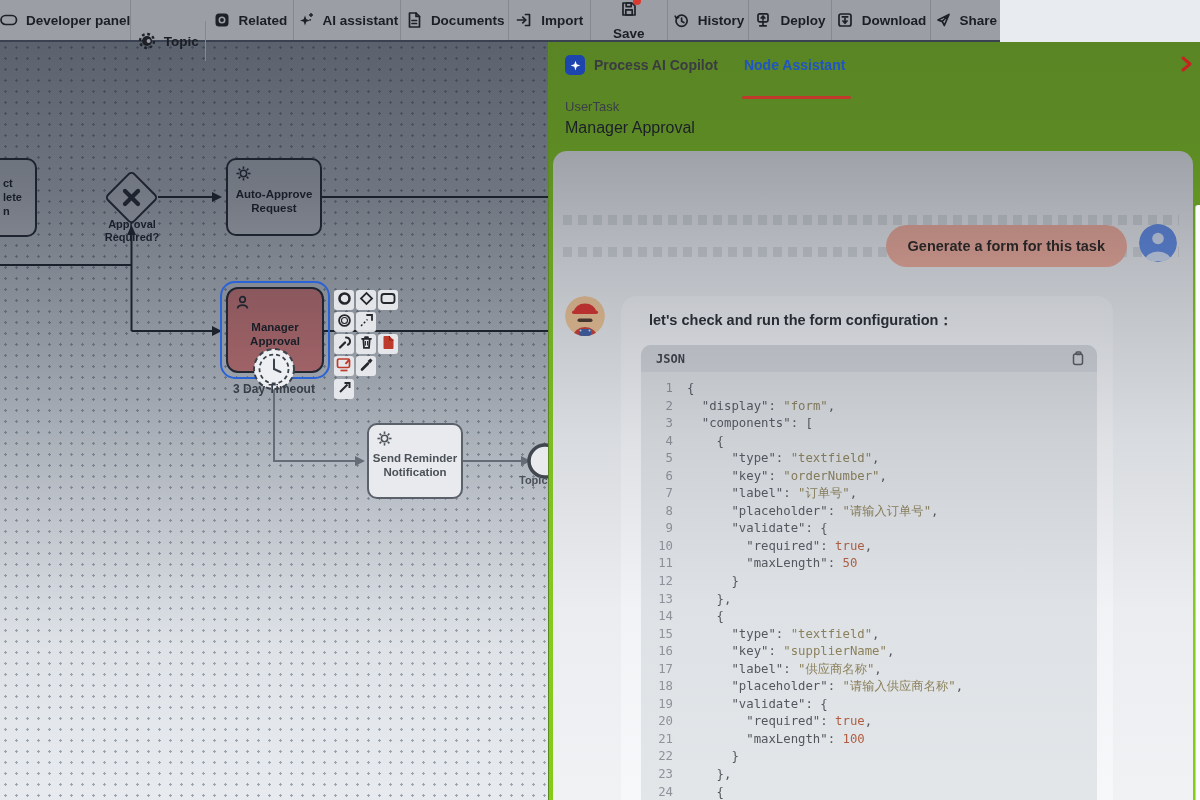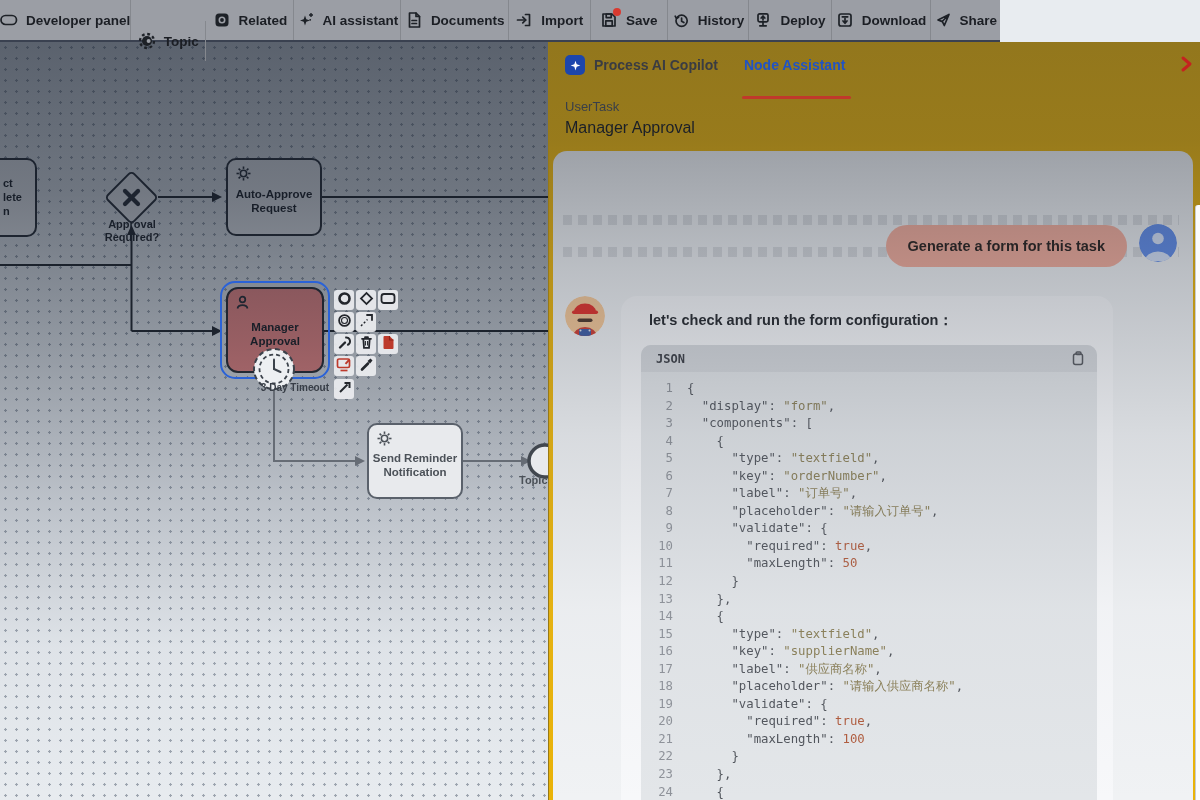--- a/index.html
+++ b/index.html
@@ -39,35 +39,35 @@
     border:2px solid #23272e; border-radius:5px; background:#f1f2f4; transform:rotate(45deg); z-index:20; }
   #gateway-x { position:absolute; left:119px; top:143px; z-index:21; }
   #gateway-label { position:absolute; left:82px; top:176px; width:100px; text-align:center;
     font-size:11px; font-weight:700; color:#1a1d23; line-height:13px; z-index:20; }
   #node-auto-approve { left:226px; top:116px; width:96px; height:78px; }
   #node-manager { left:226px; top:245px; width:98px; height:86px; background:var(--node-red,#f28884);
     border-radius:12px; z-index:20; }
   #manager-outline { position:absolute; left:220px; top:239px; width:110px; height:98px;
     border:2.5px solid var(--selection-blue,#2a62d8); border-radius:15px; z-index:60; pointer-events:none; }
   #timer-event { position:absolute; left:251px; top:304px; z-index:61; }
-  #timer-label { position:absolute; left:219px; top:340px; width:110px; text-align:right;
-    font-size:10px; font-weight:700; color:#383e47; z-index:61; }
+  #timer-label { position:absolute; left:219px; top:340px; width:110px; text-align:center;
+    font-size:12px; font-weight:700; color:#383e47; z-index:61; }
   #node-send-reminder { left:367px; top:381px; width:96px; height:76px; z-index:61;
     background:#e8eaed; border-color:#5a616b; color:#4b5158; }
   #reminder-label { position:absolute; left:519px; top:432px; width:40px; font-size:11px;
     font-weight:700; color:#4b5158; z-index:61; white-space:nowrap; }
 
   
   .pad-cell { position:absolute; width:20px; height:20px; border-radius:3px;
     background:rgba(235,237,240,0.92); display:flex; align-items:center; justify-content:center;
     z-index:62; cursor:pointer; }
 
   
   #panel { position:absolute; left:548px; top:42px; width:652px; height:758px; overflow:hidden;
-    background:#eab308; border-left:1px solid rgba(30,36,46,0.40); }
+    background:#84cc16; border-left:1px solid rgba(30,36,46,0.40); }
   #panel-overlay { position:absolute; inset:0; z-index:50; pointer-events:none;
     background:linear-gradient(180deg, rgba(35,42,55,0.44) 0%, rgba(35,42,55,0.41) 13%,
       rgba(48,56,70,0.28) 30%, rgba(80,88,102,0.15) 52%, rgba(150,156,168,0.06) 75%, rgba(255,255,255,0) 100%); }
   #tab-row { position:absolute; left:16px; top:13px; display:flex; align-items:center; gap:26px; z-index:60; }
   .tab { display:flex; align-items:center; gap:9px; cursor:pointer; position:relative; padding-bottom:4px; }
   .tab-label { font-size:14px; font-weight:700; color:#3a3c42; white-space:nowrap; }
   .tab.active .tab-label { color:var(--active-tab-blue,#2053c5); }
   .tab-underline { position:absolute; left:-2px; right:-6px; bottom:-22px; height:3px;
     background:var(--accent-red,#c0392b); border-radius:2px; }
   #copilot-badge { width:20px; height:20px; border-radius:5px; background:var(--copilot-blue,#1c46ad);
@@ -164,21 +164,21 @@
       <div class="tb-btn" style="width: 100px;">
         <span class="tb-icon">
           <svg width="18" height="18">
             <path d="M10.5 3.5 h4 v11 h-4" stroke="#1d2127" stroke-width="1.7" fill="none" stroke-linecap="round" stroke-linejoin="round"></path>
             <path d="M2.5 9 h8" stroke="#1d2127" stroke-width="1.7" fill="none" stroke-linecap="round" stroke-linejoin="round"></path>
             <path d="M7.8 6.2 L10.8 9 L7.8 11.8" stroke="#1d2127" stroke-width="1.7" fill="none" stroke-linecap="round" stroke-linejoin="round"></path>
           </svg>
         </span>
         <span class="tb-label">Import</span>
       </div>
-      <div class="tb-btn" style="width: 95px;">
+      <div class="tb-btn" style="width: 95px; flex-direction: column;">
         <span class="tb-icon">
           <svg width="18" height="18">
             <path d="M3 3 h9 l3 3 v9 H3 z" stroke="#1d2127" stroke-width="1.7" fill="none" stroke-linecap="round" stroke-linejoin="round"></path>
             <rect x="5.8" y="9.8" width="6.4" height="5.2" stroke="#1d2127" stroke-width="1.7" fill="none" stroke-linecap="round" stroke-linejoin="round"></rect>
             <rect x="6.2" y="3" width="5" height="3.6" stroke="#1d2127" stroke-width="1.7" fill="none" stroke-linecap="round" stroke-linejoin="round"></rect>
           </svg>
           <span class="save-dot"></span>
         </span>
         <span class="tb-label">Save</span>
       </div>

